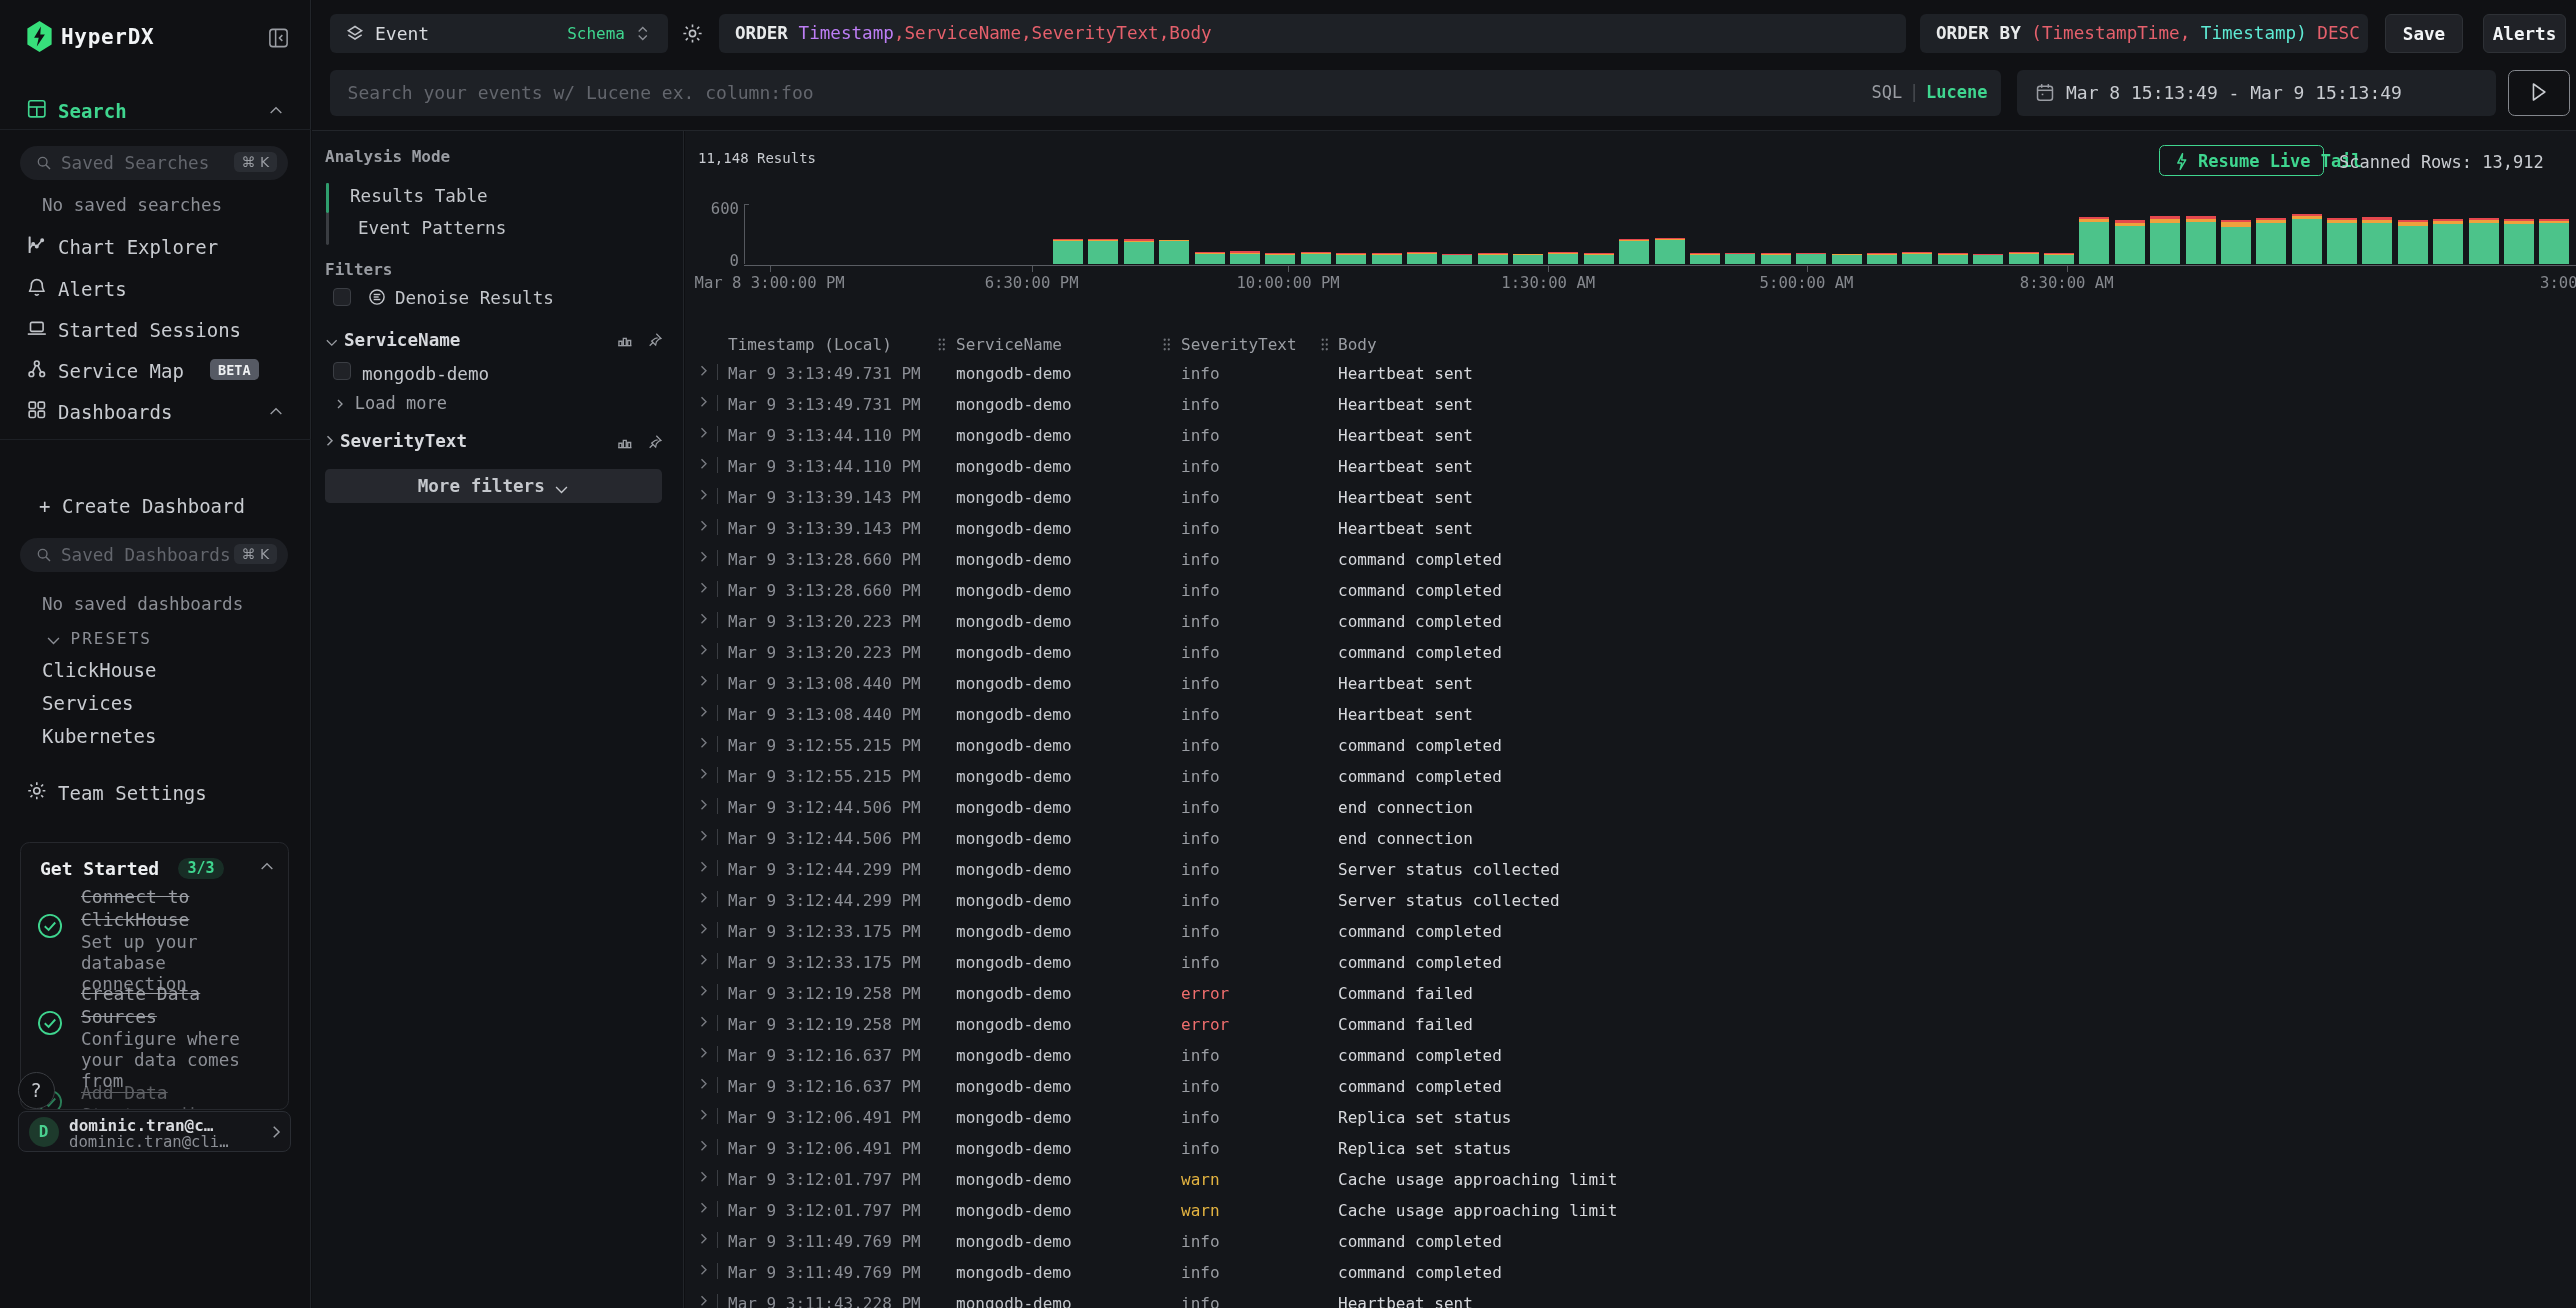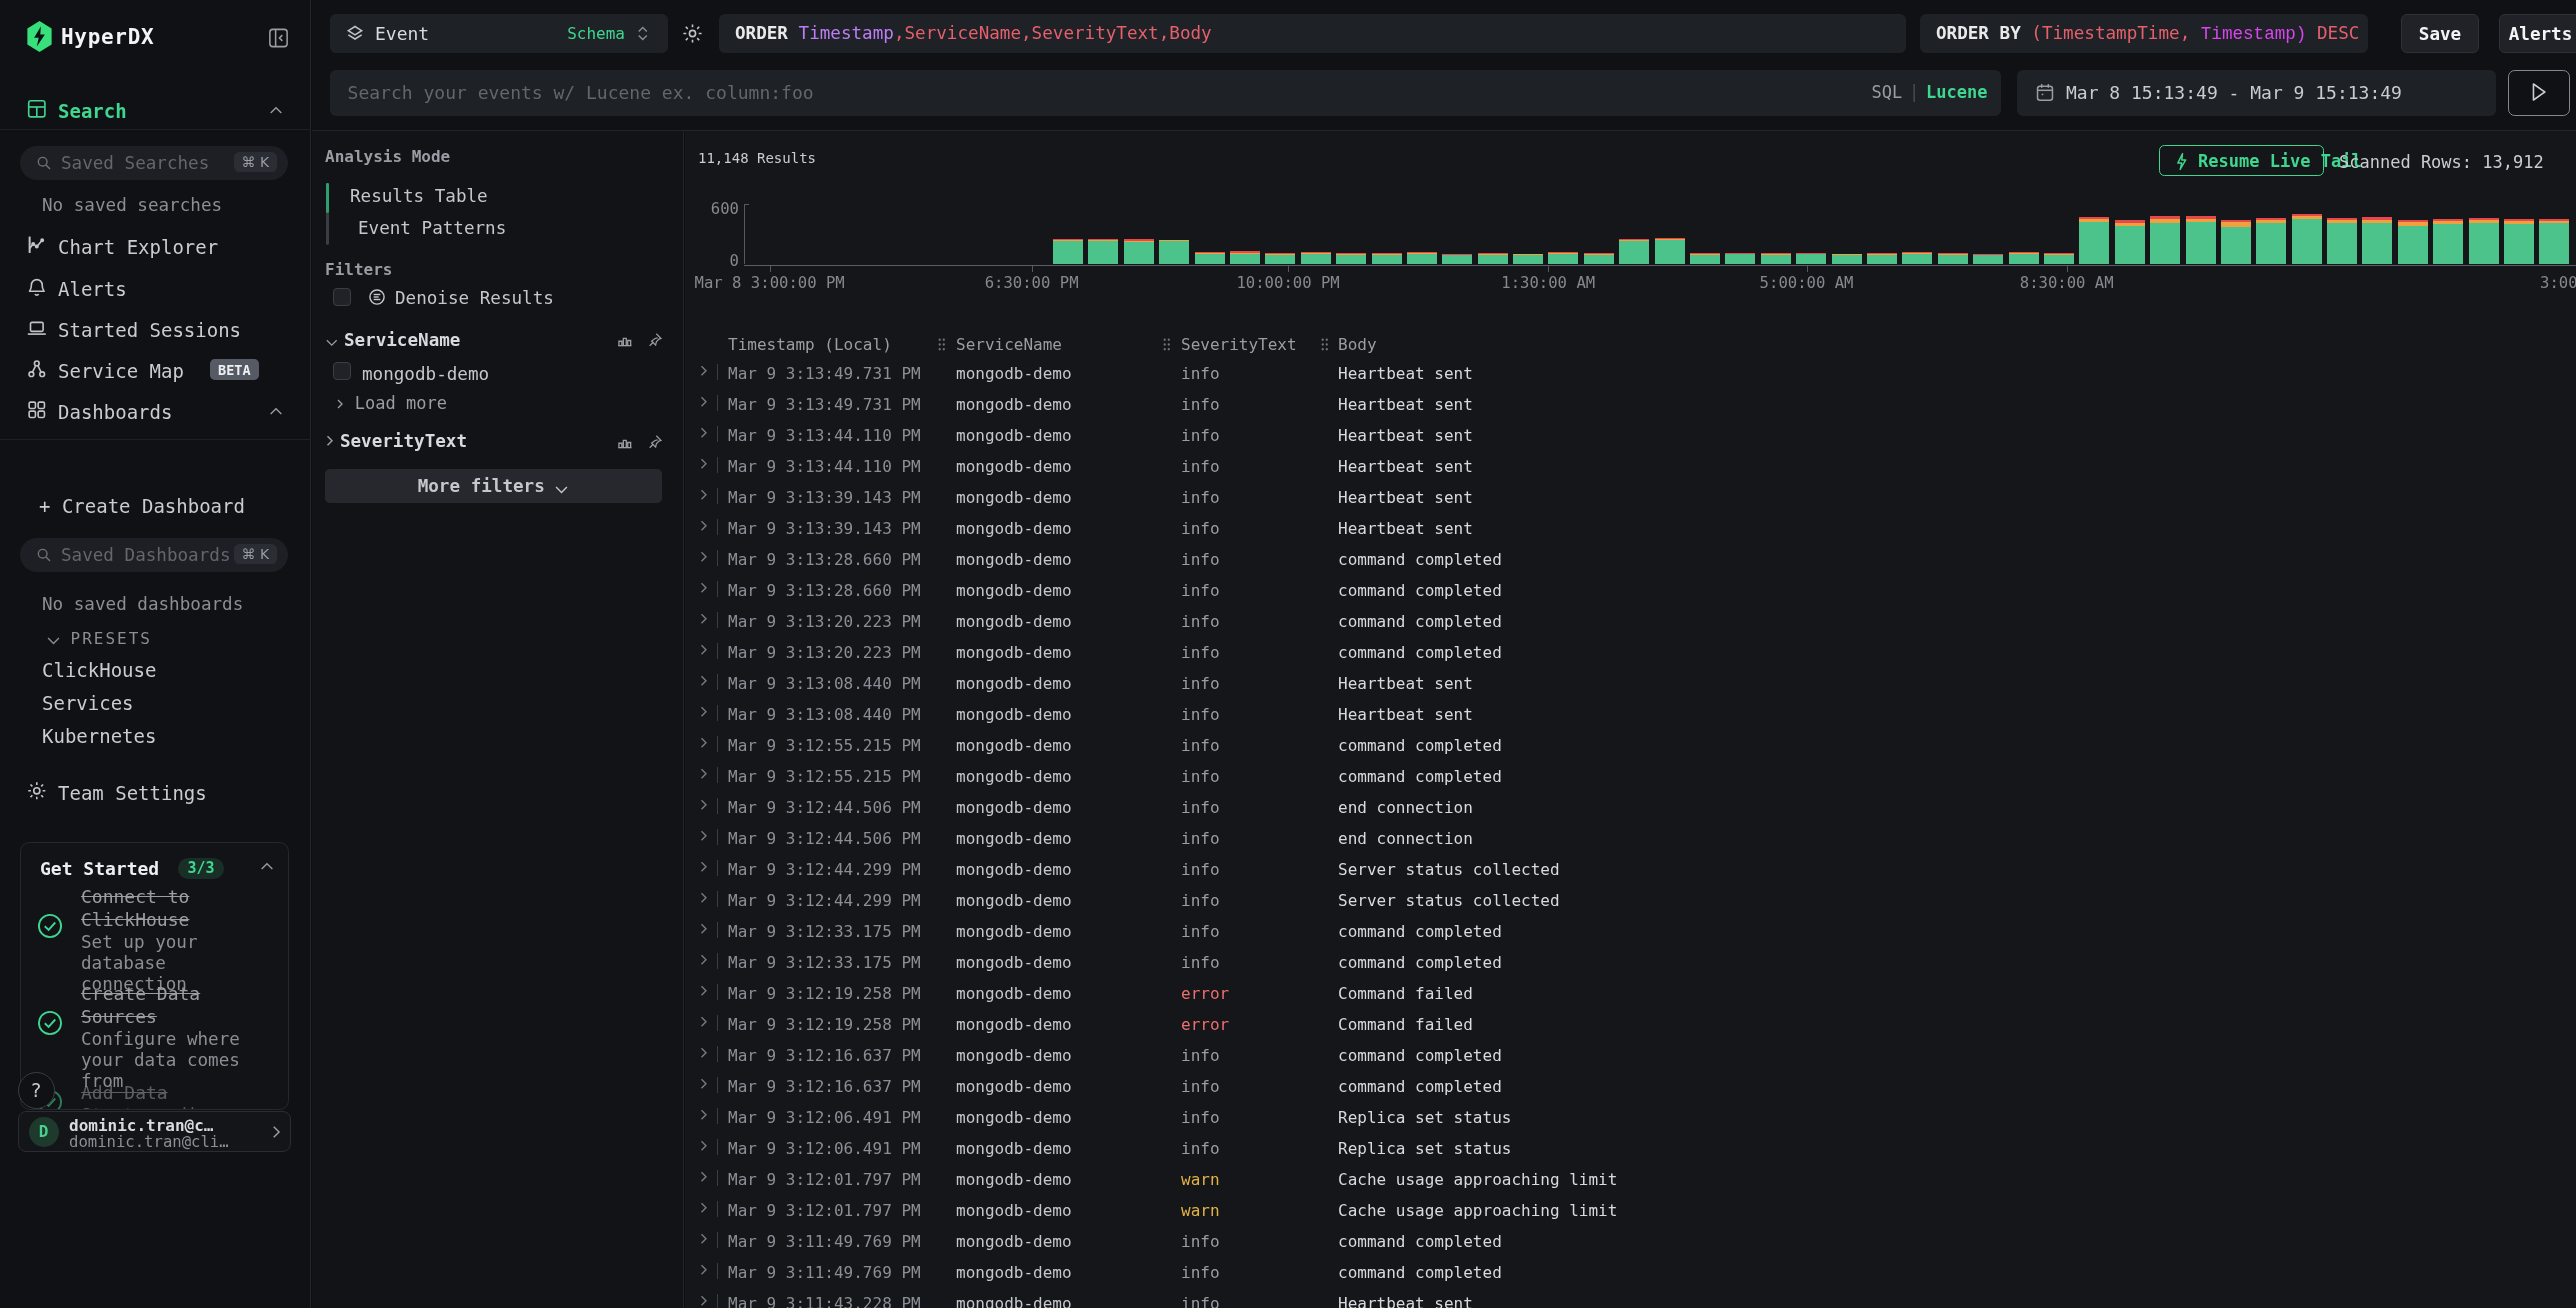--- a/index.html
+++ b/index.html
@@ -51,21 +51,21 @@
   
   .topbar { position:absolute; left:312px; top:0; width:2264px; height:131px; background:#101114; border-bottom:0.7px solid #22252a; }
   .src-select { position:absolute; left:18px; top:13.5px; width:338px; height:39px; background:#1e2126; border-radius:6px; cursor:pointer; }
   .src-select .ss-icon { position:absolute; left:15px; top:10px; color:#c0c3c8; }
   .src-select .ss-label { position:absolute; left:45px; top:9.5px; font-size:18px; color:#d8dade; }
   .src-select .ss-schema { position:absolute; right:43px; top:10.8px; font-size:16px; color:#3fd68f; }
   .src-select .ss-updown { position:absolute; right:19px; top:10px; color:#8b8e95; }
   .icon-btn { position:absolute; color:#c0c3c8; cursor:pointer; }
   .code-box { position:absolute; top:13.5px; height:39px; background:#1e2126; border-radius:6px; white-space:nowrap; overflow:hidden; }
   .code-box .cb-inner { padding:9.5px 16px; font-size:17.6px; }
-  .btn { position:absolute; top:13.5px; height:39px; background:#202227; border:0.7px solid #2e3136; border-radius:6px; color:#f2f4f6; font-weight:bold; font-size:17.6px; text-align:center; cursor:pointer;margin-left:16px; }
+  .btn { position:absolute; top:13.5px; height:39px; background:#202227; border:0.7px solid #2e3136; border-radius:6px; color:#f2f4f6; font-weight:bold; font-size:17.6px; text-align:center; cursor:pointer; }
   .search-row-input { position:absolute; left:18px; top:70px; width:1671px; height:46px; background:#1e2126; border-radius:6px; cursor:text; }
   .sri-ph { position:absolute; left:17.6px; top:12px; font-size:18px; color:#63666d; white-space:nowrap; }
   .lang-toggle { position:absolute; right:13.5px; top:12px; font-size:17px; white-space:nowrap; cursor:pointer; }
   .lt-sql { color:#9a9da3; } .lt-div { color:#4a4d52; padding:0 6.8px; } .lt-lucene { color:#3fd68f; font-weight:bold; }
   .date-box { position:absolute; left:1705px; top:70px; width:479px; height:46px; background:#1e2126; border-radius:6px; cursor:pointer; }
   .date-box .db-icon { position:absolute; left:17.6px; top:12px; color:#9a9da3; }
   .date-box .db-text { position:absolute; left:49px; top:12px; font-size:18px; color:#c9ccd1; white-space:nowrap; }
   .play-btn { position:absolute; left:2196px; top:70px; width:62px; height:46px; border:1.4px solid #84878d; border-radius:6.8px; background:transparent; cursor:pointer; }
   .play-btn svg { margin:10.8px auto; }
 
@@ -348,21 +348,21 @@
     <span class="icon-btn" style="left:369px; top:21.6px;">
       <svg width="23" height="23" viewBox="0 0 24 24" fill="none" stroke="currentColor" stroke-width="1.7">
           <circle cx="12" cy="12" r="3.2"></circle>
           <path d="M12 2.5v3M12 18.5v3M2.5 12h3M18.5 12h3M5 5l2.1 2.1M16.9 16.9L19 19M19 5l-2.1 2.1M7.1 16.9L5 19"></path>
         </svg>
     </span>
     <div class="code-box" style="left:407px; width:1187px;">
         <div class="cb-inner" id="query-tokens"><span style="color: rgb(232, 234, 235); font-weight: bold;">ORDER </span><span style="color: rgb(189, 126, 245);">Timestamp</span><span style="color: rgb(229, 96, 108);">,ServiceName,SeverityText,Body</span></div>
       </div>
     <div class="code-box" style="left:1608px; width:448px;">
-        <div class="cb-inner" id="orderby-tokens"><span style="color: rgb(232, 234, 235); font-weight: bold;">ORDER BY </span><span style="color: rgb(229, 96, 108);">(TimestampTime,</span><span style="color: #d946ef; font-family: Liberation Mono, monospace;"> Timestamp)</span><span style="color: rgb(229, 96, 108);"> DESC</span></div>
+        <div class="cb-inner" id="orderby-tokens"><span style="color: rgb(232, 234, 235); font-weight: bold;">ORDER BY </span><span style="color: rgb(229, 96, 108);">(TimestampTime,</span><span style="color: #5eead4;"> Timestamp)</span><span style="color: rgb(229, 96, 108);"> DESC</span></div>
       </div>
     <div class="btn" style="left:2073px; width:78px; line-height:38px;">Save</div>
     <div class="btn" style="left:2171px; width:83px; line-height:38px;">Alerts</div>
 
     <div class="search-row-input">
       <span class="sri-ph">Search your events w/ Lucene ex. column:foo</span>
       <span class="lang-toggle">
         <span class="lt-sql">SQL</span><span class="lt-div">|</span><span class="lt-lucene">Lucene</span>
       </span>
     </div>

